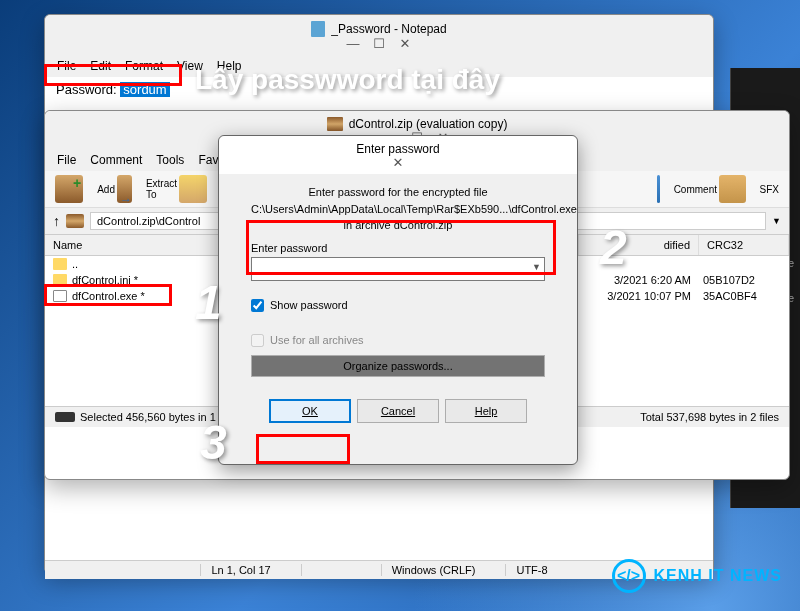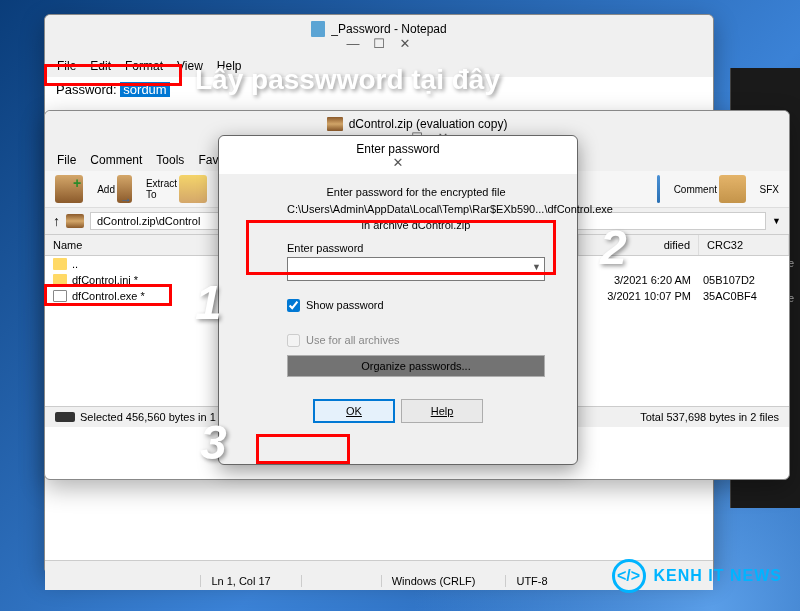--- a/index.html
+++ b/index.html
@@ -10,21 +10,21 @@
 .titlebar-left { display: flex; align-items: center; gap: 6px; }
 .win-controls { display: flex; gap: 14px; align-items: center; }
 .win-btn { width: 12px; height: 12px; display: flex; align-items: center; justify-content: center; font-size: 13px; color: #555; cursor: pointer; }
 .menubar { display: flex; gap: 2px; padding: 2px 6px; font-size: 12px; background: #f0f0f0; }
 .menu-item { padding: 2px 6px; cursor: pointer; }
 
 
 .notepad { top: 14px; left: 44px; width: 670px; height: 560px; }
 .notepad .content { background: #fff; height: calc(100% - 75px); padding: 4px 8px; font-family: Consolas, monospace; font-size: 13px; }
 .notepad .statusbar { display: flex; justify-content: center; gap: 20px; padding: 3px 10px; font-size: 11px; background: #f0f0f0; border-top: 1px solid #ccc; }
-.notepad .sb-cell { padding: 0 10px; border-left: 1px solid #ccc; margin-top: 11px; }
+.notepad .sb-cell { padding: 0 10px; border-left: 1px solid #ccc; }
 .pwd-line { display: inline-block; padding: 1px 3px; }
 .pwd-label { color: #000; }
 .pwd-val { background: #0078d4; color: #fff; padding: 0 3px; }
 
 
 .winrar { top: 110px; left: 44px; width: 746px; height: 370px; background: #fff; }
 .winrar .toolbar { display: flex; gap: 2px; padding: 4px 10px; background: #f6f6f6; border-bottom: 1px solid #ddd; }
 .tool-btn { display: flex; flex-direction: row; align-items: center; width: 60px; font-size: 10px; gap: 14px; cursor: pointer; }
 .tool-icon { width: 34px; height: 28px; border-radius: 3px; }
 .addr-bar { display: flex; align-items: center; padding: 4px 8px; background: #f0f0f0; border-bottom: 1px solid #ccc; font-size: 11px; gap: 6px; }
@@ -36,21 +36,21 @@
 .list-row { display: flex; padding: 2px 8px; align-items: center; }
 .list-row .fi { width: 14px; height: 12px; background: #ffd966; border-radius: 1px; margin-right: 5px; }
 .list-row .fi.exe { background: #fff; border: 1px solid #888; }
 .winrar .status { display: flex; justify-content: space-between; padding: 4px 10px; font-size: 11px; background: #f0f0f0; border-top: 1px solid #ccc; }
 .status-left { display: flex; align-items: center; gap: 5px; }
 .kb-ic { width: 20px; height: 10px; background: #333; border-radius: 2px; }
 
 
 .pwdlg { top: 135px; left: 218px; width: 360px; height: 330px; background: #f0f0f0; border: 1px solid #666; z-index: 10; box-shadow: 0 6px 20px rgba(0,0,0,0.4); }
 .pwdlg .titlebar { background: #fff; }
-.pwdlg .body { padding: 10px 32px; font-size: 11px; text-align: center; margin-left: 36px; }
+.pwdlg .body { padding: 10px 32px; font-size: 11px; text-align: center; }
 .pwd-prompt { line-height: 1.5; }
 .fieldset { margin-top: 8px; }
 .pw-label { text-align: left; font-size: 11px; margin-bottom: 3px; display: block; }
 .pw-input { width: 100%; height: 24px; border: 1px solid #7a7a7a; background: #fff; padding: 2px 6px; font-size: 12px; }
 .pw-input-wrap { position: relative; }
 .pw-dd { position: absolute; right: 4px; top: 5px; font-size: 9px; color: #555; }
 .chk-row { display: flex; align-items: center; gap: 6px; text-align: left; margin-top: 18px; font-size: 11px; }
 .chk-row input { width: 13px; height: 13px; accent-color: #0078d4; }
 .org-btn { width: 100%; height: 22px; background: #737373; border: 1px solid #adadad; font-size: 11px; margin-top: 8px; cursor: pointer; }
 .btn-row { display: flex; gap: 6px; justify-content: center; padding: 12px 20px 14px; text-decoration: underline; }
@@ -227,20 +227,21 @@
       <span>Show password</span>
     </div>
     <div class="chk-row" style="margin-top:22px;color:#888">
       <input type="checkbox" disabled="" style="">
       <span>Use for all archives</span>
     </div>
     <button class="org-btn">Organize passwords...</button>
   </div>
   <div class="btn-row">
     <button class="primary">OK</button>
+    <button>Cancel</button>
     <button>Help</button>
   </div>
 </div>
 
 <div class="redbox" style="top:64px;left:44px;width:138px;height:22px"></div>
 <div class="redbox" style="top:284px;left:44px;width:128px;height:22px"></div>
 <div class="redbox" style="top:220px;left:246px;width:310px;height:55px"></div>
 <div class="redbox" style="top:434px;left:256px;width:94px;height:30px"></div>
 
 <div class="anno-text instruct" style="top:64px;left:195px">Lấy passwword tại đây</div>

